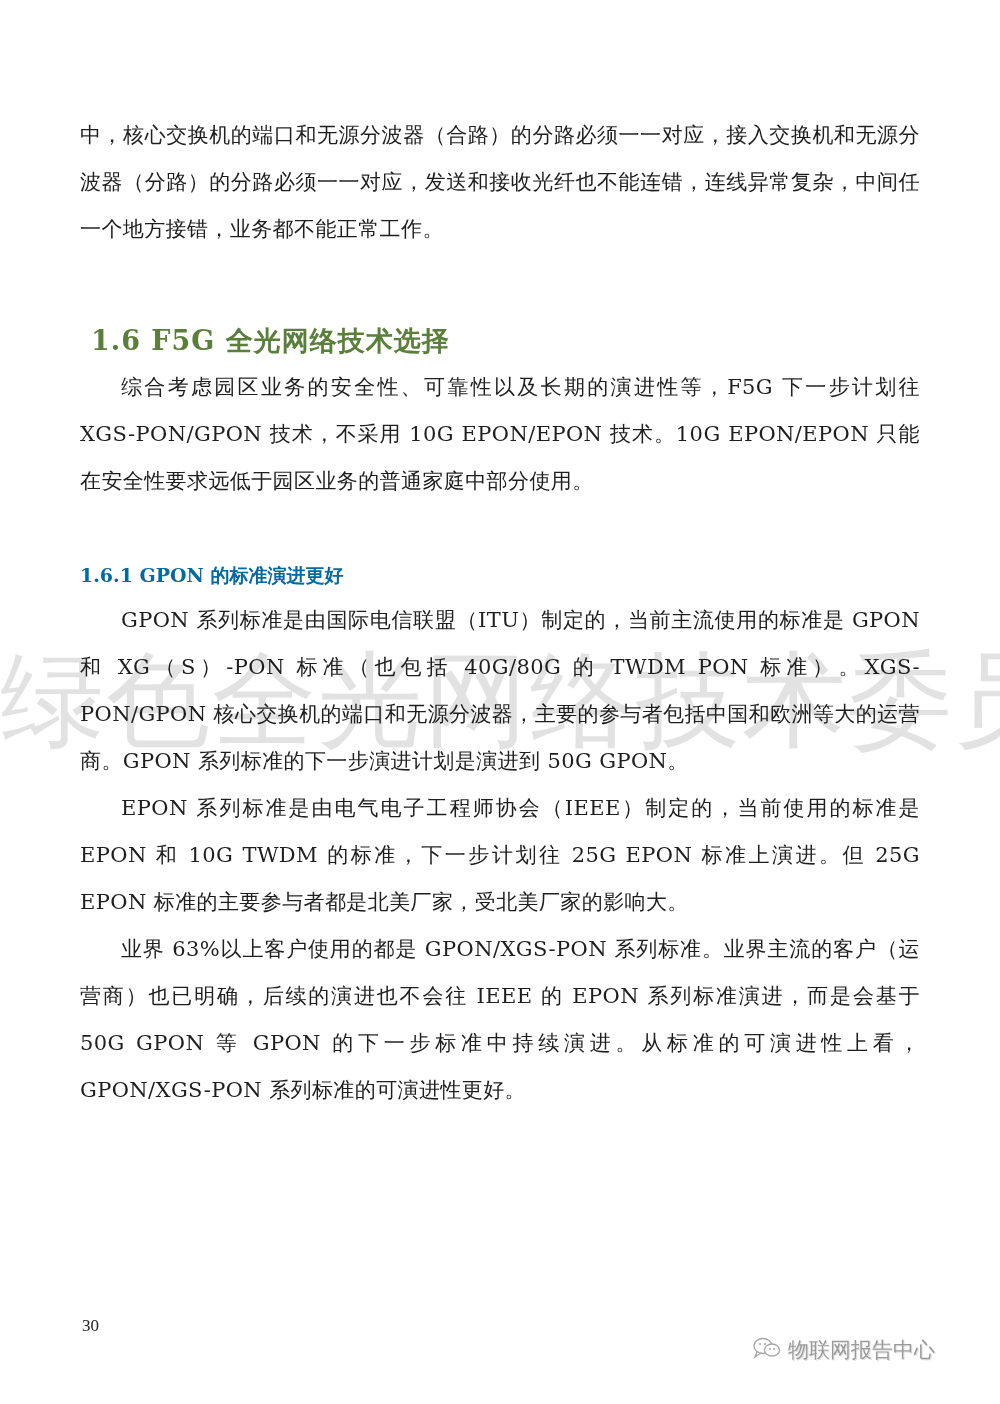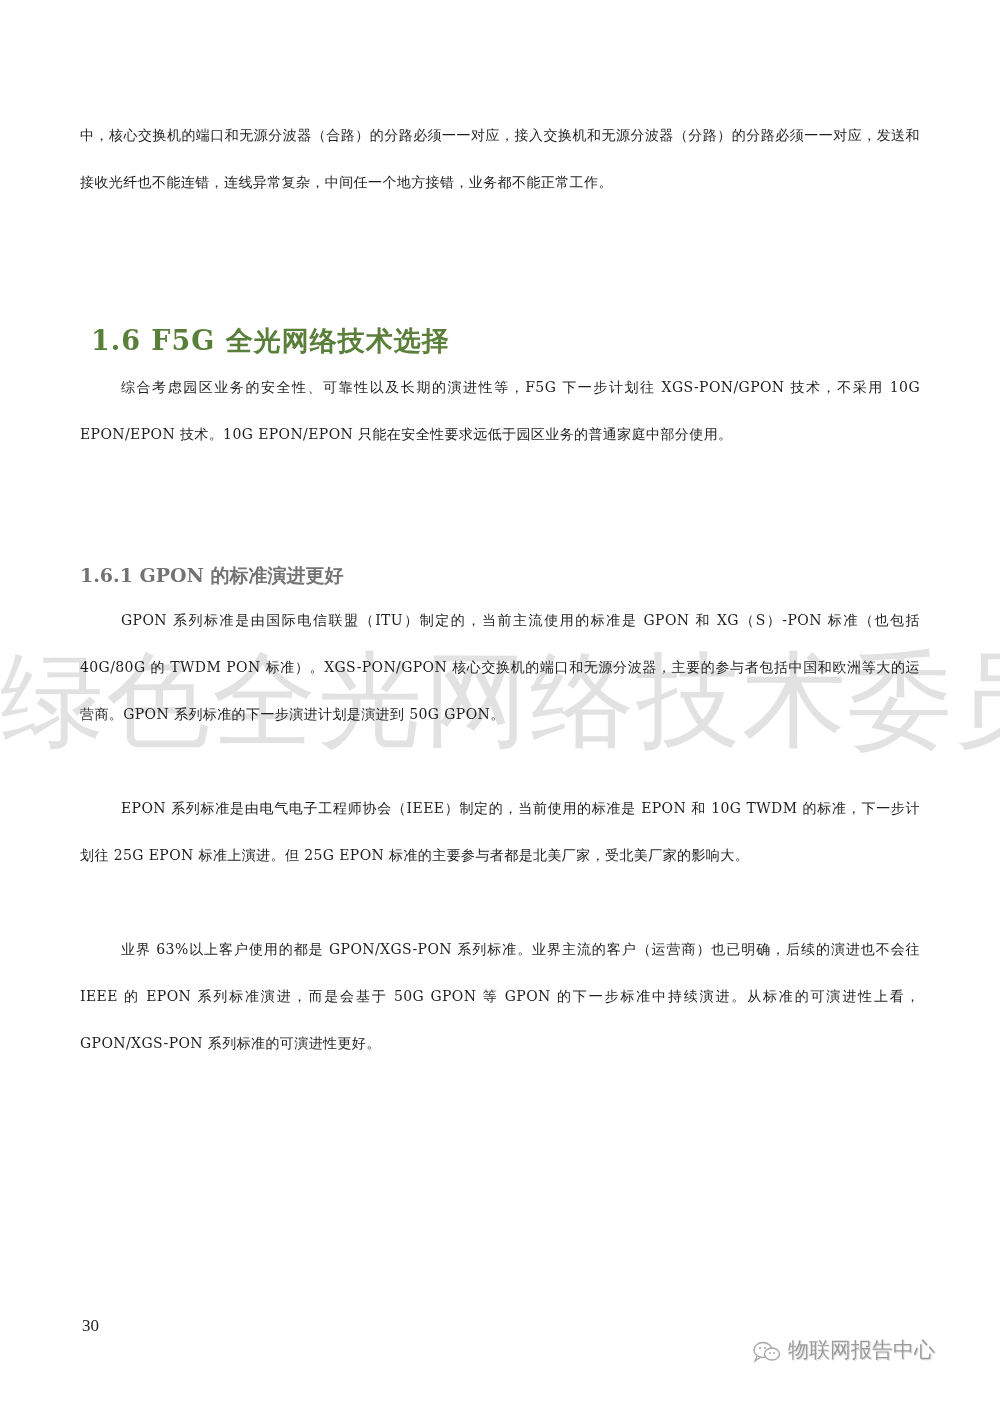--- a/index.html
+++ b/index.html
@@ -18,21 +18,21 @@
   .page {
     position: absolute;
     left: 0; top: 0;
     width: 1000px;
     height: 1404px;
   }
   .para {
     position: absolute;
     left: 80px;
     width: 840px;
-    font-size: 14px;
+    font-size: 21px;
     line-height: 47px;
     letter-spacing: 0.4px;
     text-align: justify;
     margin: 0;
   }
   .para.indent { text-indent: 41px; }
   .h2 {
     position: absolute;
     left: 80px;
     top: 308px;
@@ -41,21 +41,21 @@
     color: #5a7f3a;
     margin: 11px;
     letter-spacing: 1px;
   }
   .h3 {
     position: absolute;
     left: 80px;
     top: 558px;
     font-size: 19px;
     line-height: 34px;
-    color: #737373;
+    color: #0369a1;
     margin: 0;
   }
   .watermark {
     position: absolute;
     left: 0;
     top: 640px;
     width: 1000px;
     height: 120px;
     font-family: "DejaVu Sans", "Liberation Sans", sans-serif;
     font-size: 104px;
@@ -74,21 +74,21 @@
     top: 1316px;
     font-family: "Liberation Serif", serif;
     font-size: 17px;
     color: #222;
   }
   .footer-brand {
     position: absolute;
     left: 752px;
     top: 1336px;
     display: flex;
-    align-items: flex-end;
+    align-items: flex-start;
     gap: 6px;
     color: #9a9a9a;
     font-family: "DejaVu Sans", "Liberation Sans", sans-serif;
     font-size: 21px;
     text-shadow: 0 0 1px #fff, 1px 1px 0 #ddd;
   }
   .footer-brand svg { display: block; }
 </style>
 </head>
 <body>

